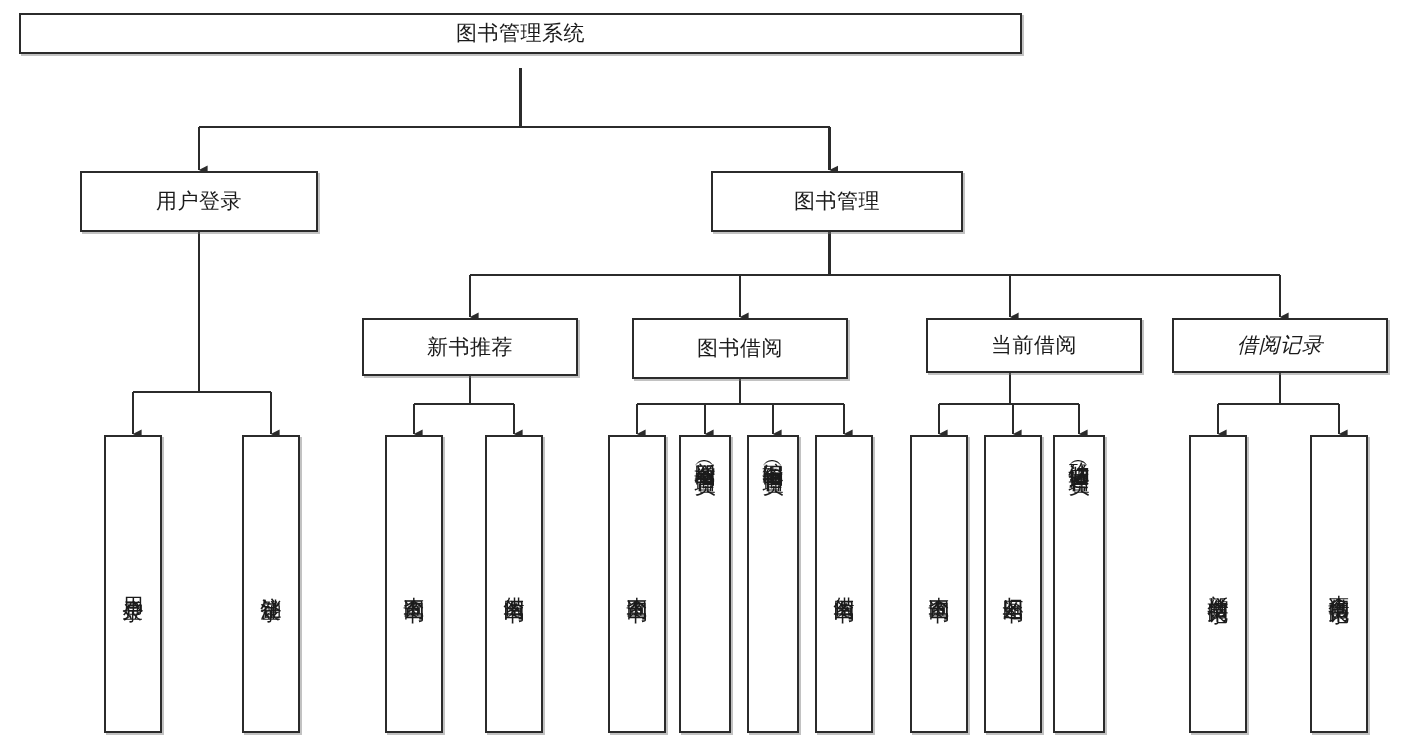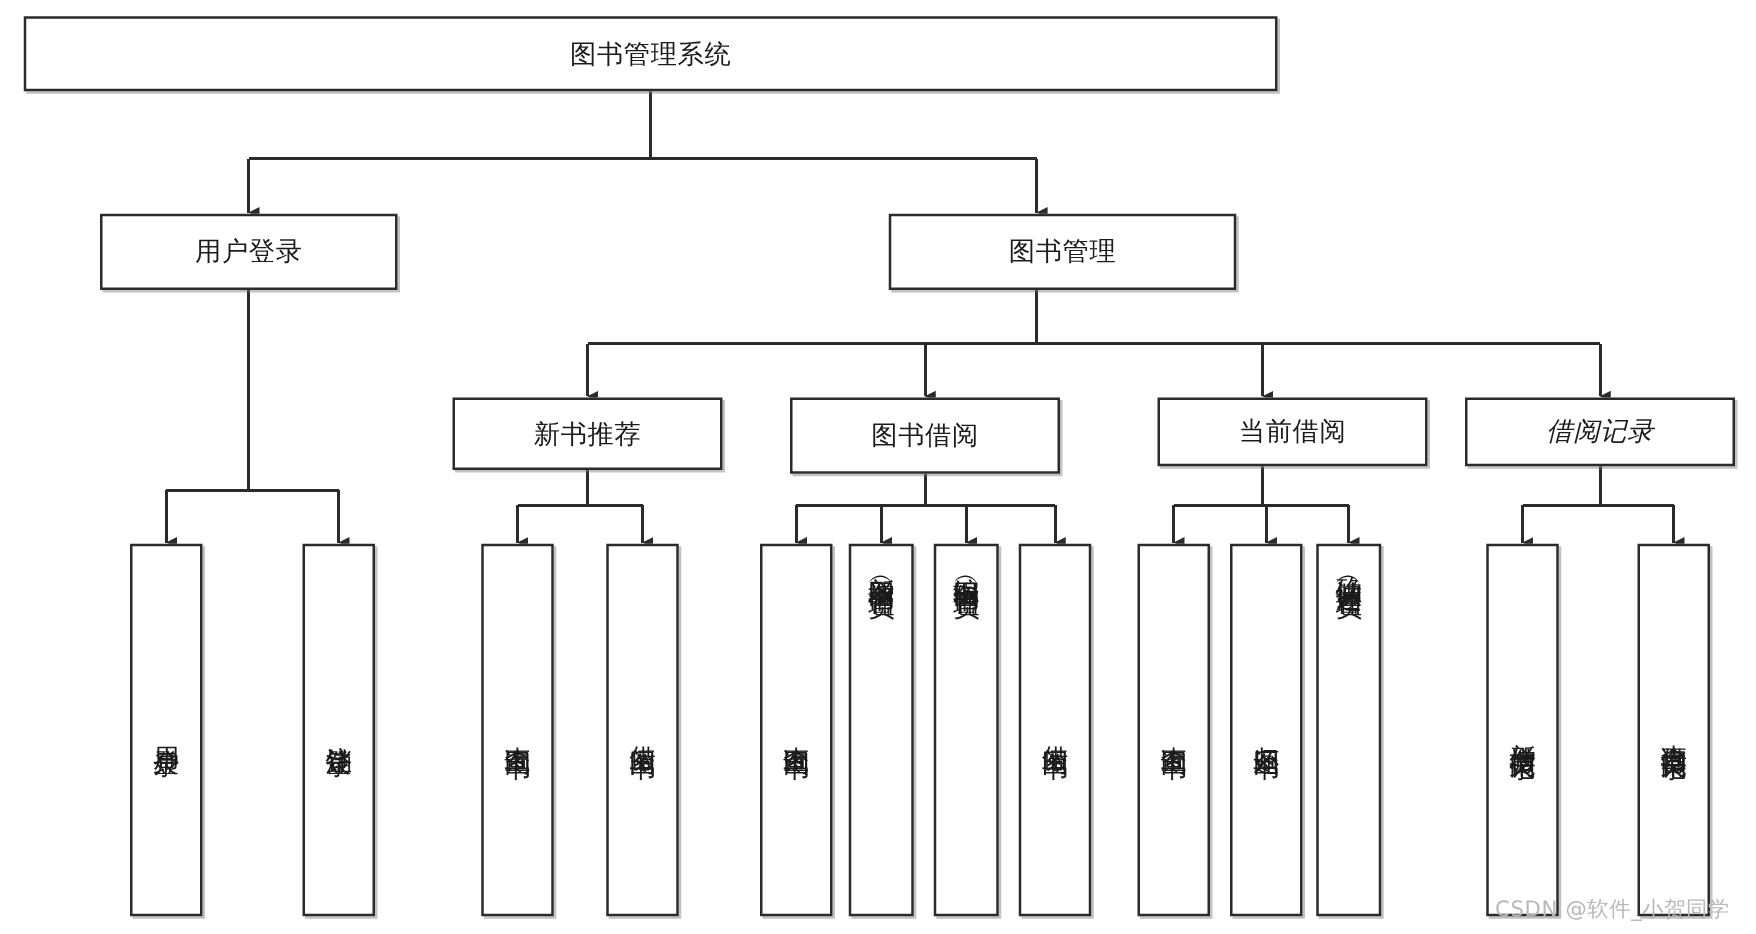--- a/index.html
+++ b/index.html
@@ -114,27 +114,27 @@
         <line x1="1013" y1="404" x2="1013" y2="434" stroke="#2b2b2b" stroke-width="2.4" shape-rendering="crispEdges" marker-end="url(#arrowhead)"></line>
         <line x1="1079" y1="404" x2="1079" y2="434" stroke="#2b2b2b" stroke-width="2.4" shape-rendering="crispEdges" marker-end="url(#arrowhead)"></line>
         <line x1="1280" y1="373" x2="1280" y2="404" stroke="#2b2b2b" stroke-width="2.4" shape-rendering="crispEdges"></line>
         <line x1="1218" y1="404" x2="1339" y2="404" stroke="#2b2b2b" stroke-width="2.4" shape-rendering="crispEdges"></line>
         <line x1="1218" y1="404" x2="1218" y2="434" stroke="#2b2b2b" stroke-width="2.4" shape-rendering="crispEdges" marker-end="url(#arrowhead)"></line>
         <line x1="1339" y1="404" x2="1339" y2="434" stroke="#2b2b2b" stroke-width="2.4" shape-rendering="crispEdges" marker-end="url(#arrowhead)"></line>
       </g>
   </svg>
 
   <div id="nodes-layer">
-      <div class="node-box horizontal" style="left: 19px; top: 13px; width: 1003px; height: 60px;">
+      <div class="node-box horizontal" style="left: 19px; top: 13px; width: 1003px; height: 41px;">
         <span class="node-label">图书管理系统</span>
       </div>
       <div class="node-box horizontal" style="left: 80px; top: 171px; width: 238px; height: 61px;">
         <span class="node-label">用户登录</span>
       </div>
-      <div class="node-box horizontal" style="left: 711px; top: 171px; width: 278px; height: 61px;">
+      <div class="node-box horizontal" style="left: 711px; top: 171px; width: 252px; height: 61px;">
         <span class="node-label">图书管理</span>
       </div>
       <div class="node-box horizontal" style="left: 362px; top: 318px; width: 216px; height: 58px;">
         <span class="node-label">新书推荐</span>
       </div>
       <div class="node-box horizontal" style="left: 632px; top: 318px; width: 216px; height: 61px;">
         <span class="node-label">图书借阅</span>
       </div>
       <div class="node-box horizontal" style="left: 902px; top: 318px; width: 216px; height: 55px; margin-left: 24px;">
         <span class="node-label">当前借阅</span>
@@ -176,14 +176,13 @@
         <span class="node-label">确认归还（管理员）</span>
       </div>
       <div class="node-box vertical centered" style="left: 1189px; top: 435px; width: 58px; height: 298px;">
         <span class="node-label">新增借阅记录</span>
       </div>
       <div class="node-box vertical centered" style="left: 1310px; top: 435px; width: 58px; height: 298px;">
         <span class="node-label">查询借阅记录</span>
       </div>
     </div>
 
-  <div class="watermark" style="left: 1196px; top: 716px;">CSDN @软件_小贺同学</div>
 </div>
 
 </body></html>

